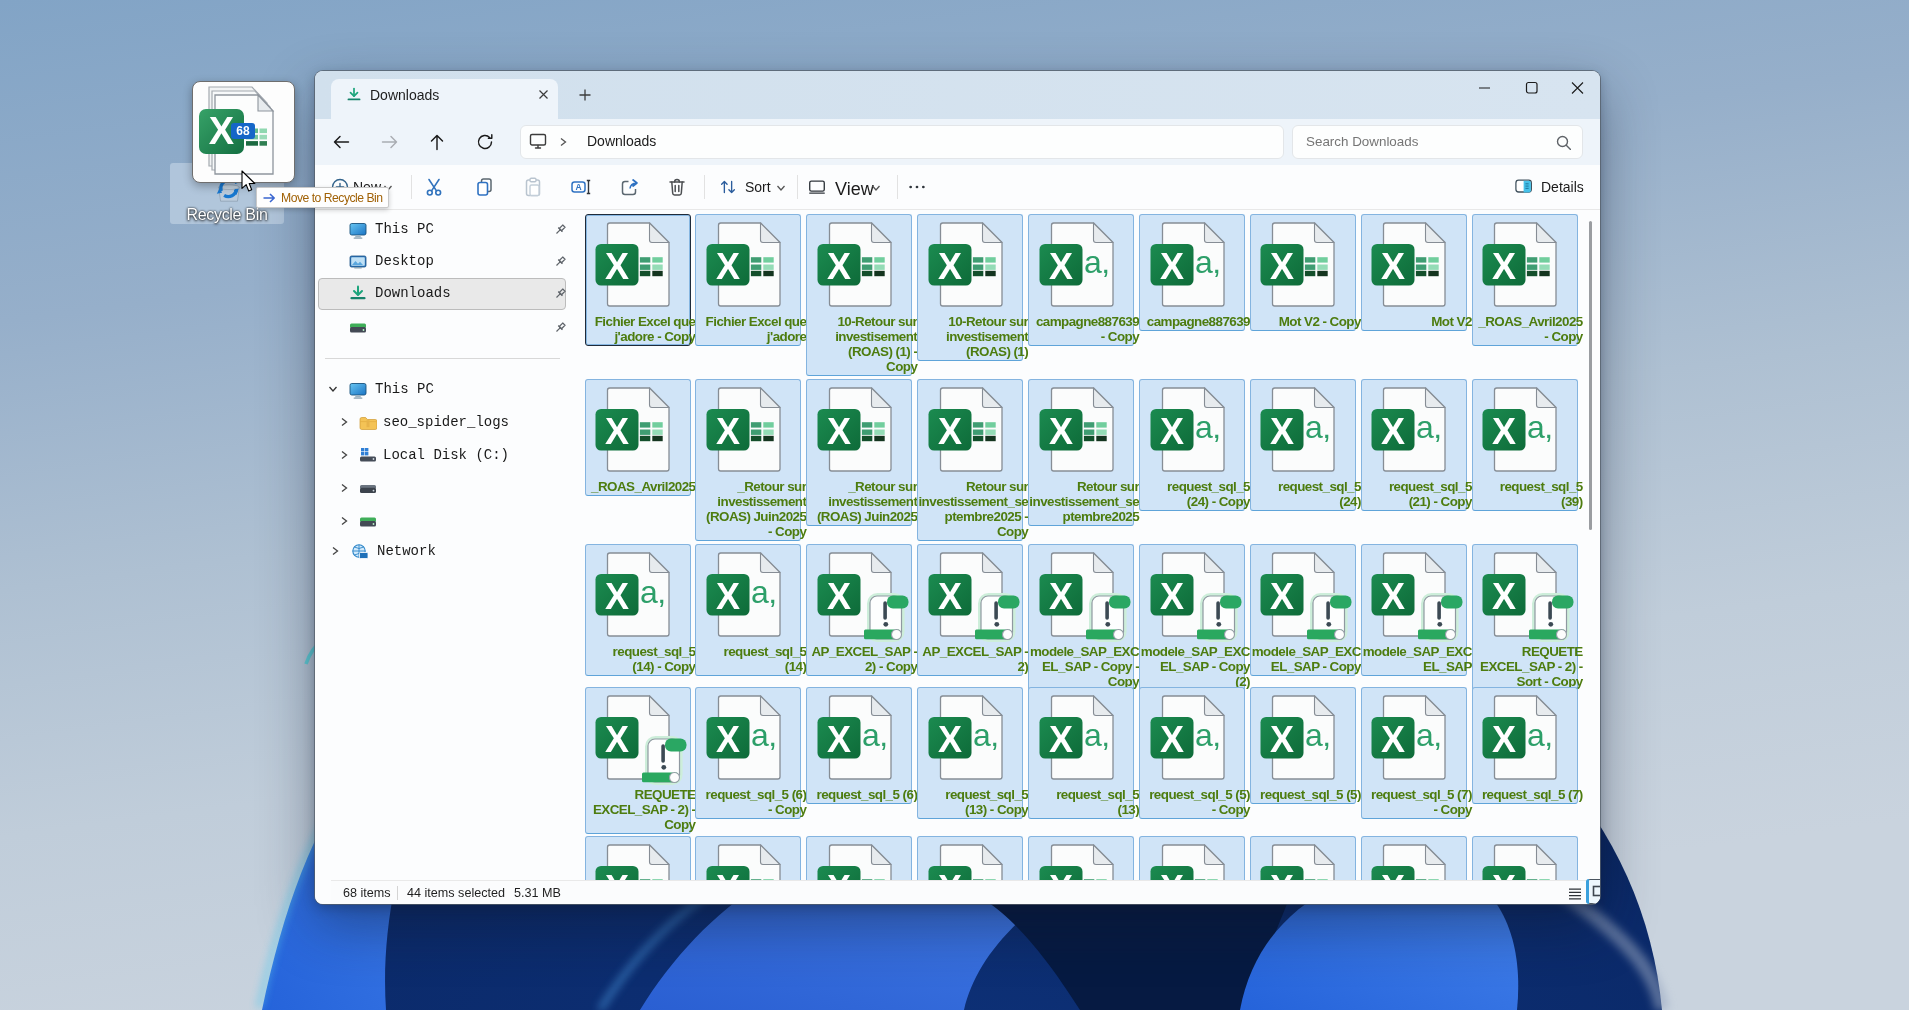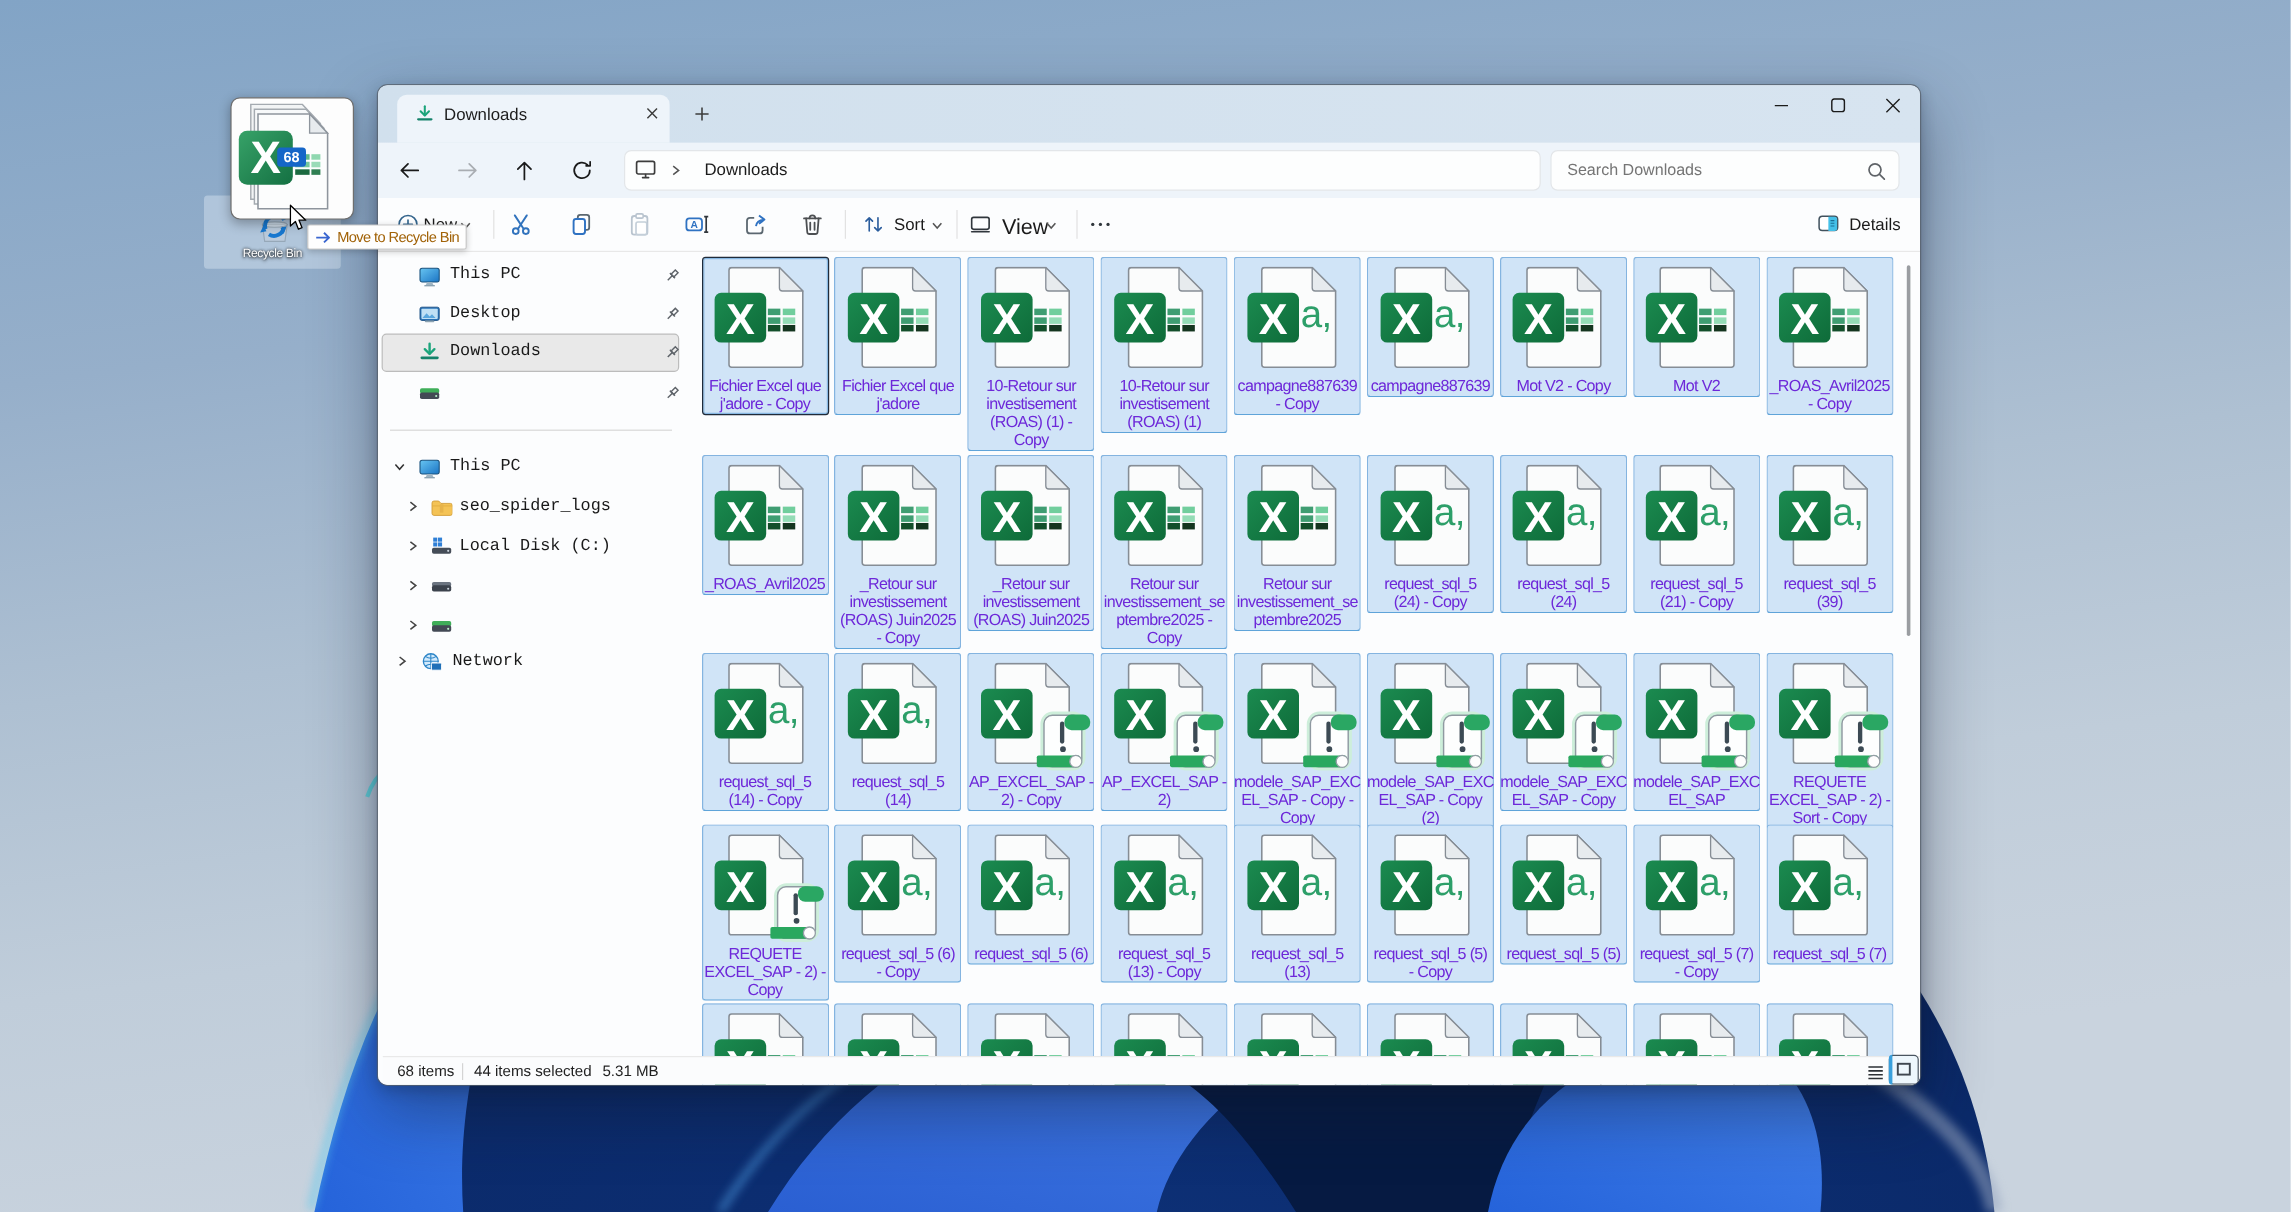--- a/index.html
+++ b/index.html
@@ -14,24 +14,24 @@
 #tab { position:absolute; left:16px; top:8px; width:227px; height:40px;
   background:#eef4fa; border-radius:8px 8px 0 0; }
 #navbar { position:absolute; left:0; top:48px; width:100%; height:46px; background:#eef4fa; }
 #content { position:absolute; left:0; top:94px; width:100%; height:739px; background:#fcfdfe; }
 #toolbar-line { position:absolute; left:0; top:138px; width:100%; height:1px; background:#e8e8e8; }
 .box { position:absolute; background:#fdfefe; border:1px solid #e3e6e9; border-radius:6px; }
 .tile { position:absolute; width:106px; background:#d0e4f7; border:1px solid #84b4e0;
   border-bottom-color:#5fa4d9; border-radius:3px; }
 .tile.foc { border:1px solid #1f2b3a; box-shadow:0 0 0 1px #87b7e2 inset; }
 .tile .ic { position:absolute; left:9.5px; top:7px; }
-.tile .lbl { position:absolute; top:99px; left:-6px; right:-6px; text-align:center;
-  font-size:13.4px; line-height:15px; color:#6d28d9; letter-spacing:-0.55px; }
+.tile .lbl { position:absolute; top:99px; left:-6px; right:-6px; text-align:right;
+  font-size:13.4px; line-height:15px; color:#4d7c0f; letter-spacing:-0.55px;font-weight:bold; }
 .sbt { color:#191919;font-family:Liberation Mono, monospace; }
-#statusbar { position:absolute; left:4px; bottom:0; width:100%; height:24px;
+#statusbar { position:absolute; left:16px; bottom:0; width:100%; height:24px;
   background:#fbfcfd; border-top:1px solid #e9e9e9; }
 .stxt { position:absolute; top:4.5px; font-size:12.6px; color:#1f1f1f; }
 </style></head><body>
 <svg class="abs" style="left:0;top:0" width="1909" height="1010" viewBox="0 0 1909 1010" preserveAspectRatio="none">
 <defs>
 <linearGradient id="sky" x1="0" y1="0" x2="0.25" y2="1">
  <stop offset="0" stop-color="#82a4c6"></stop>
         <stop offset="0.3" stop-color="#96afca"></stop>
  <stop offset="0.55" stop-color="#aec0d2"></stop>
         <stop offset="0.78" stop-color="#c0cdda"></stop>
@@ -71,21 +71,21 @@
     <ellipse cx="16" cy="14" rx="11" ry="2.4" fill="rgba(215,226,235,0.6)" stroke="rgba(120,135,150,0.5)"></ellipse>
     <g fill="none" stroke="#1878d0" stroke-width="3.5">
       <path d="M7.8 18.2 a8.6 8.6 0 0 1 4 -10.6"></path>
       <path d="M16.5 5 a8.6 8.6 0 0 1 7.8 5"></path>
       <path d="M23.9 16.2 a8.6 8.6 0 0 1 -13.1 6.6"></path>
     </g>
     <path d="M10 3.2 l5.2 2.6 -4 4.2 z" fill="#1878d0"></path>
     <path d="M26.5 15.5 l-5.4 1.8 2.8 5 z" fill="#1878d0"></path>
     <path d="M6 14.8 l2.6 5.2 -5.6 1 z" fill="#1878d0"></path>
   </svg>
-<div class="abs" style="left:167px;top:206px;width:120px;text-align:center;font-size:10px;letter-spacing:-0.3px;color:#fff;text-shadow:0 1px 3px rgba(0,0,0,0.9),0 0 2px rgba(0,0,0,0.8)">Recycle Bin</div>
+<div class="abs" style="left:167px;top:206px;width:120px;text-align:center;font-size:16px;letter-spacing:-0.3px;color:#fff;text-shadow:0 1px 3px rgba(0,0,0,0.9),0 0 2px rgba(0,0,0,0.8)">Recycle Bin</div>
 
 <div id="win">
   <div id="tabstrip"></div>
   <div id="tab"></div>
   <svg class="abs" style="left:31px;top:16px" width="16" height="15" viewBox="0 0 16 15">
       <g fill="none" stroke="#1ba47b" stroke-width="1.7" stroke-linecap="round" stroke-linejoin="round">
         <path d="M8 1.5 v7.5"></path>
         <path d="M4.5 5.7 L8 9.2 L11.5 5.7"></path>
       </g>
       <path d="M2.5 12.4 h11" stroke="#15826a" stroke-width="1.9" stroke-linecap="round"></path>

